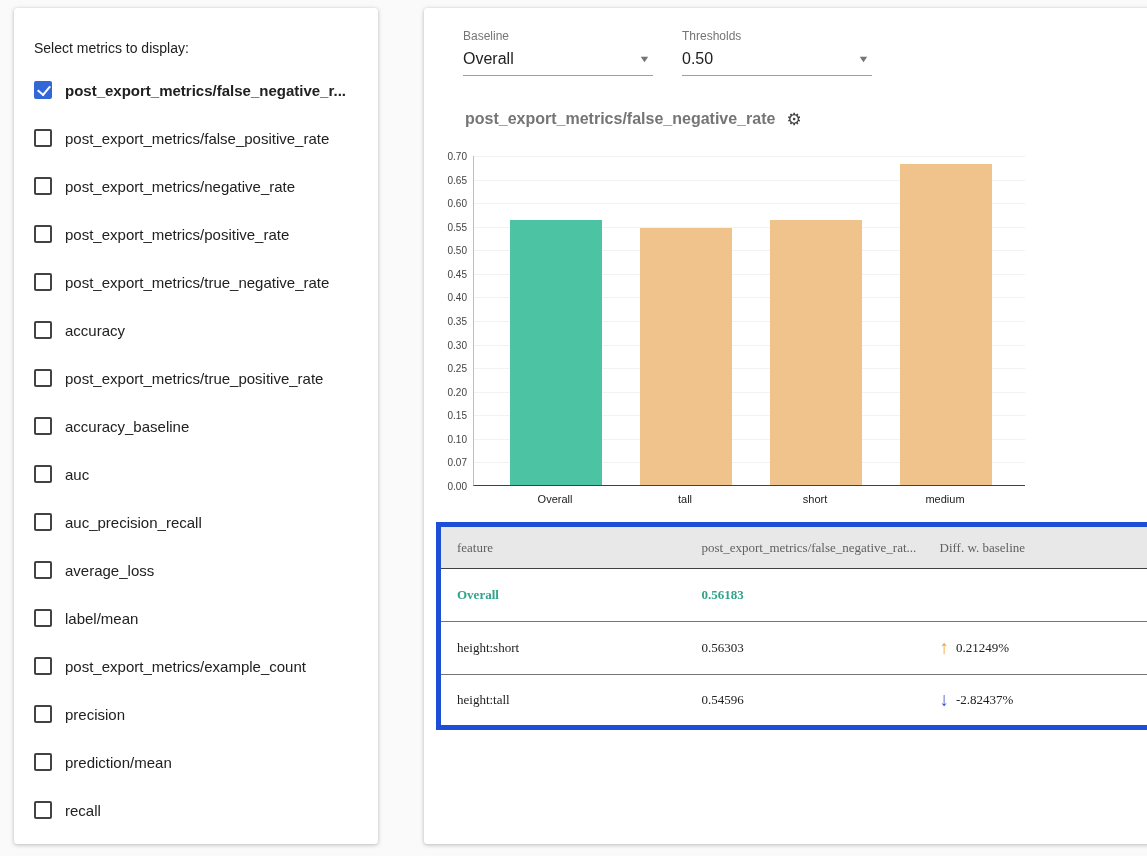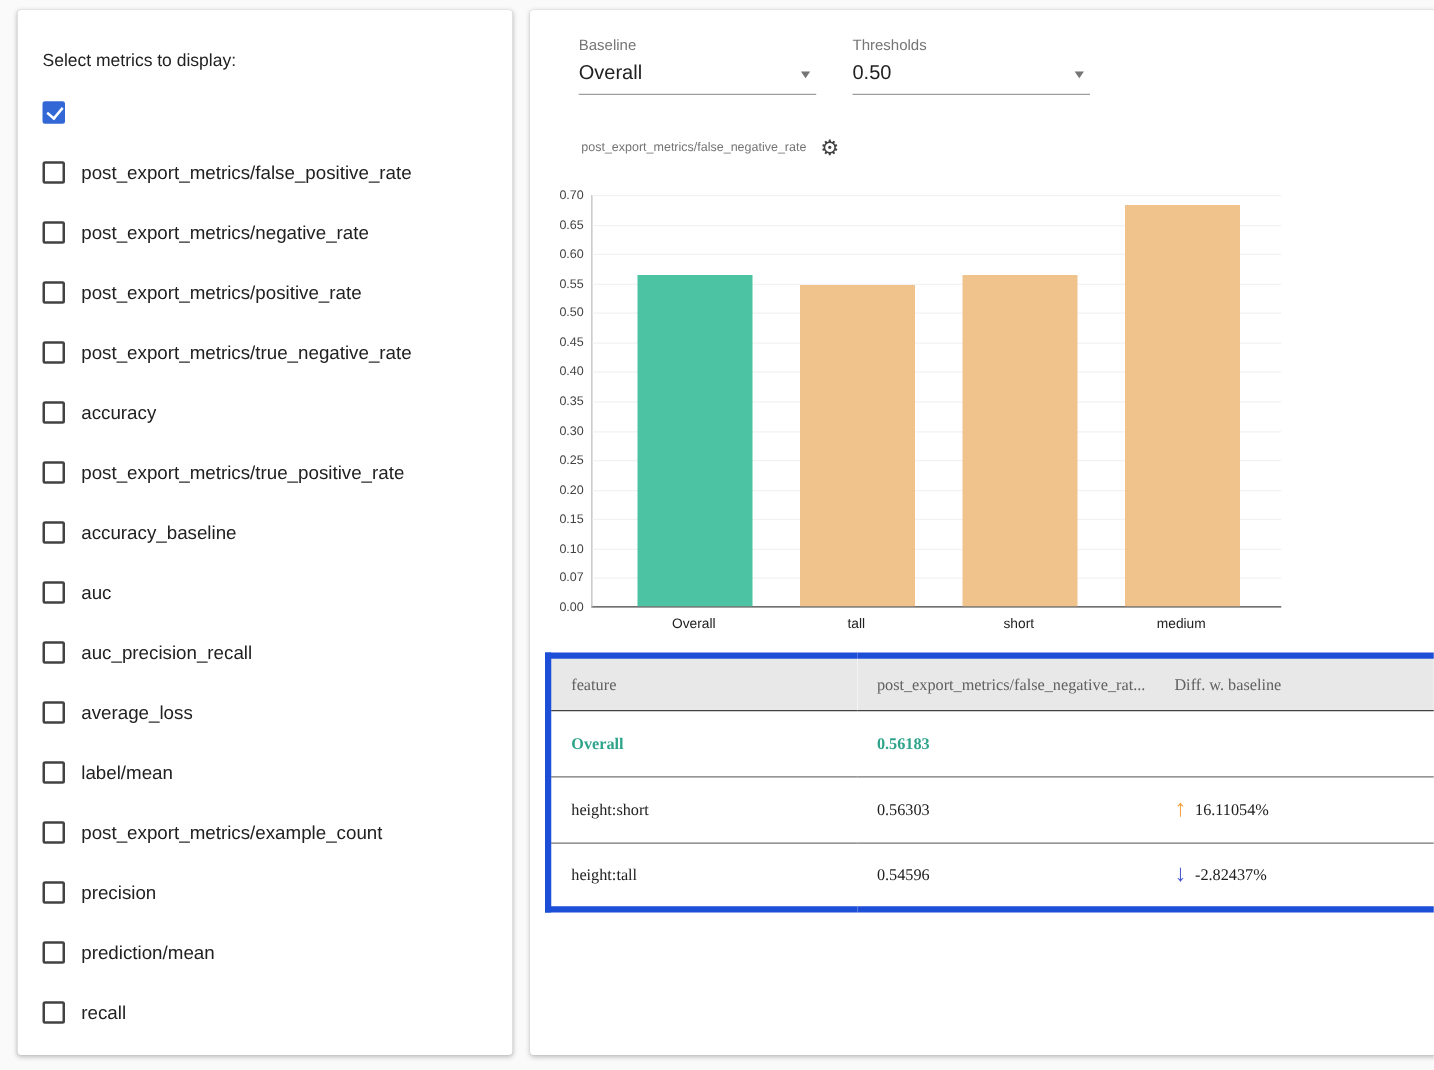--- a/index.html
+++ b/index.html
@@ -9,21 +9,21 @@
     background: #fafafa;
     position: relative;
     overflow: hidden;
   }
   .card {
     position: absolute;
     background: #ffffff;
     border-radius: 3px;
     box-shadow: 0 1px 4px rgba(0,0,0,0.25), 0 0 1px rgba(0,0,0,0.12);
   }
-  .left-card { left: 14px; top: 8px; width: 396px; height: 836px; text-align: center; }
+  .left-card { left: 14px; top: 8px; width: 364px; height: 836px; text-align: center; }
   .right-card { left: 396px; top: 8px; width: 744px; height: 836px; margin-left: 28px; }
 
   
   .panel-title { position: absolute; left: 20px; top: 32px; font-size: 14px; color: #212121; }
   #metric-list { position: absolute; left: 20px; top: 58px; right: 6px; }
   .metric-item { display: flex; align-items: center; height: 48px; cursor: pointer; }
   .cb {
     width: 18px; height: 18px; flex: none; position: relative;
     border: 2px solid #424242; border-radius: 2px; background: #fff; margin-right: 13px;
   }
@@ -43,21 +43,21 @@
   .dd-label { font-size: 12px; color: #757575; margin-bottom: 7px; }
   .dd-value-row {
     display: flex; justify-content: space-between; align-items: center;
     border-bottom: 1px solid #9e9e9e; padding-bottom: 7px; cursor: pointer;
   }
   .dd-value { font-size: 16px; color: #212121; }
   .dd-arrow { font-size: 9px; color: #757575; transform: scaleX(1.4); margin-right: 4px; }
 
   
   .chart-header { position: absolute; left: 41px; top: 102px; display: flex; align-items: center; gap: 11px; }
-  .chart-title { font-size: 10px; font-weight: normal; color: #757575; }
+  .chart-title { font-size: 16px; font-weight: bold; color: #757575; }
   .gear-icon { font-size: 17px; color: #424242; cursor: pointer; line-height: 1; }
   .chart-area { position: absolute; left: 0; top: 148px; width: 744px; height: 356px; }
   .y-axis { position: absolute; left: 0; top: 0; width: 43px; height: 330px; }
   .ytick { position: absolute; right: 0; font-size: 10px; color: #424242; }
   .plot {
     position: absolute; left: 49px; top: 0; width: 552px; height: 330px;
     border-bottom: 1px solid #424242; border-left: 1px solid #bdbdbd;
   }
   .gridline { position: absolute; left: 0; right: 0; height: 1px; background: #f2f2f2; }
   .bar { position: absolute; bottom: 0; }
@@ -88,20 +88,21 @@
   .diff-text { vertical-align: middle; }
 </style>
 </head>
 <body>
 
 <div class="card left-card">
   <div class="panel-title">Select metrics to display:</div>
   <div id="metric-list">
   <label class="metric-item">
     <span class="cb checked" style="background: rgb(51, 103, 214); border-color: rgb(51, 103, 214);"></span>
+    <span class="metric-label checked-label">post_export_metrics/false_negative_r...</span>
   </label>
 
   <label class="metric-item">
     <span class="cb"></span>
     <span class="metric-label">post_export_metrics/false_positive_rate</span>
   </label>
 
   <label class="metric-item">
     <span class="cb"></span>
     <span class="metric-label">post_export_metrics/negative_rate</span>
@@ -262,21 +263,21 @@
     <td class="c-value">0.56183</td>
     <td class="c-diff">
       <span class="diff-text"></span>
     </td>
   </tr>
 
   <tr>
     <td class="c-feature">height:short</td>
     <td class="c-value">0.56303</td>
     <td class="c-diff">
-      <span class="arrow" style="color: rgb(245, 161, 58);">↑</span><span class="diff-text">16.11054%</span>
+      <span class="arrow" style="color: rgb(245, 161, 58);">↑</span><span class="diff-text">0.21249%</span>
     </td>
   </tr>
 
 
   <tr>
     <td class="c-feature">height:tall</td>
     <td class="c-value">0.54596</td>
     <td class="c-diff">
       <span class="arrow" style="color: rgb(63, 81, 209);">↓</span><span class="diff-text">-2.82437%</span>
     </td>

